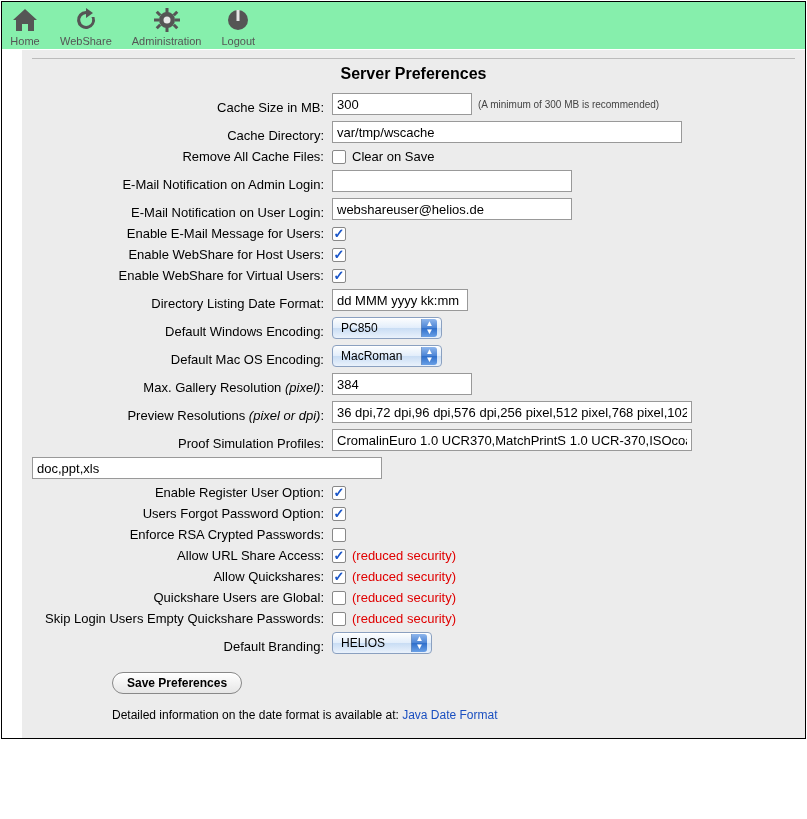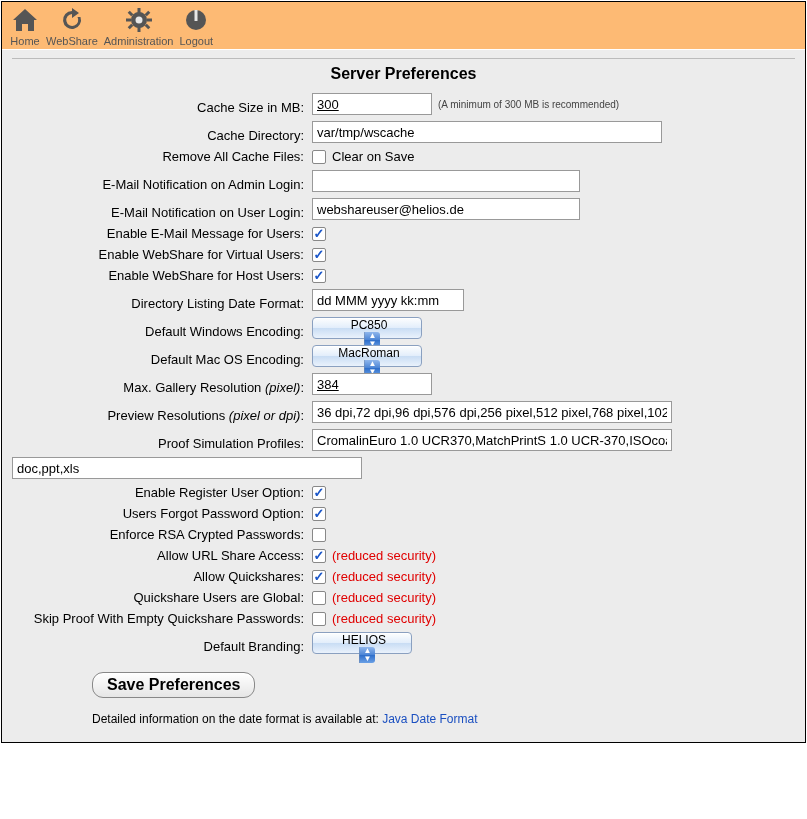--- a/index.html
+++ b/index.html
@@ -11,23 +11,23 @@
     color: #000;
     width: 807px;
   }
   .outer {
     border: 1px solid #000;
     width: 805px;
     margin: 1px;
   }
   .toolbar {
     display: flex;
-    gap: 2px;
+    gap: 16px;
     padding: 4px 6px 2px 6px;
-    background: #fdba74;
+    background: #86efac;
   }
   .toolbar-item {
     text-align: center;
     padding: 0 2px;
     cursor: pointer;
   }
   .toolbar-item .icon {
     height: 28px;
     display: flex;
     align-items: center;
@@ -35,20 +35,21 @@
   }
   .toolbar-item .label {
     font-size: 11px;
     color: #555;
     margin-top: 1px;
   }
   .gray-area {
     background: #ececec;
     padding: 8px 10px 16px 10px;
     border-top: 1px solid #fff;
+    margin-left: 20px;
   }
   hr.thin {
     border: none;
     border-top: 1px solid #bbb;
     margin: 0 0 6px 0;
   }
   h2.page-title {
     font-size: 16px;
     font-weight: bold;
     text-align: center;
@@ -70,43 +71,42 @@
     gap: 6px;
   }
   input[type=text] {
     font-family: inherit;
     font-size: 13px;
     padding: 2px 4px;
     border: 1px solid #999;
     background: #fff;
     height: 22px;
   }
-  .input-sm { width: 120px; text-decoration: underline; }
-  .input-md { width: 268px; }
+  .input-sm { width: 140px; }
+  .input-md { width: 240px; }
   .input-lg { width: 350px; }
   .input-xl { width: 360px; }
   .hint {
     font-size: 10px;
     color: #444;
   }
   .red { color: #e00000; }
   .select-aqua {
     display: inline-flex;
     align-items: center;
     height: 22px;
     border: 1px solid #8aa0c0;
     border-radius: 4px;
     background: linear-gradient(#fdfefe, #e3eefb 48%, #c9ddf4 52%, #eaf2fc);
     padding: 0 4px 0 8px;
     font-size: 12px;
     cursor: pointer;
     min-width: 110px;
     justify-content: space-between;
     box-shadow: inset 0 1px 0 #fff;
-    flex-direction: column;
   }
   .select-aqua .endcap {
     width: 16px;
     height: 18px;
     margin-left: 6px;
     border-left: 1px solid rgba(120,140,170,.5);
     background: linear-gradient(#8fb6ec, #4d86d6 48%, #2f6fcb 52%, #6aa0e6);
     border-radius: 0 3px 3px 0;
     display:flex; align-items:center; justify-content:center;
     color:#fff; font-size:8px; line-height:8px;
@@ -127,21 +127,21 @@
     font-size: 13px;
     font-weight: bold;
     line-height: 12px;
   }
   .save-btn {
     display: inline-block;
     border: 1px solid #888;
     border-radius: 11px;
     background: linear-gradient(#fff, #e6e6e6);
     padding: 3px 14px;
-    font-size: 16px;
+    font-size: 12px;
     font-weight: bold;
     cursor: pointer;
     box-shadow: 0 1px 0 #fff inset;
   }
   .footer {
     margin: 14px 0 0 80px;
     font-size: 12px;
   }
   .footer a { color: #1a4fc0; text-decoration: none; }
   .italic { font-style: italic; }
@@ -240,37 +240,37 @@
     </div>
 
     <div class="form-row">
       <div class="form-label">Enable E-Mail Message for Users:</div>
       <div class="form-field">
           <span class="checkbox checked"></span>
         </div>
     </div>
 
     <div class="form-row">
+      <div class="form-label">Enable WebShare for Host Users:</div>
+      <div class="form-field">
+          <span class="checkbox checked"></span>
+        </div>
+    </div>
+
+    <div class="form-row">
       <div class="form-label">Enable WebShare for Virtual Users:</div>
       <div class="form-field">
           <span class="checkbox checked"></span>
         </div>
     </div>
 
     <div class="form-row">
-      <div class="form-label">Enable WebShare for Host Users:</div>
-      <div class="form-field">
-          <span class="checkbox checked"></span>
-        </div>
-    </div>
-
-    <div class="form-row">
       <div class="form-label">Directory Listing Date Format:</div>
       <div class="form-field">
-        <input type="text" style="width: 152px;" value="dd MMM yyyy kk:mm">
+        <input type="text" style="width: 136px;" value="dd MMM yyyy kk:mm">
       </div>
     </div>
 
     <div class="form-row">
       <div class="form-label">Default Windows Encoding:</div>
       <div class="form-field">
         <div class="select-aqua">
           <span>PC850</span>
           <span class="endcap">▲<br>▼</span>
         </div>
@@ -357,21 +357,21 @@
 
     <div class="form-row">
       <div class="form-label">Quickshare Users are Global:</div>
       <div class="form-field">
         <span class="checkbox"></span>
         <span class="red">(reduced security)</span>
       </div>
     </div>
 
     <div class="form-row">
-      <div class="form-label">Skip Proof With Empty Quickshare Passwords:</div>
+      <div class="form-label">Skip Login Users Empty Quickshare Passwords:</div>
       <div class="form-field">
         <span class="checkbox"></span>
         <span class="red">(reduced security)</span>
       </div>
     </div>
 
 
     <div class="form-row">
       <div class="form-label">Default Branding:</div>
       <div class="form-field">

